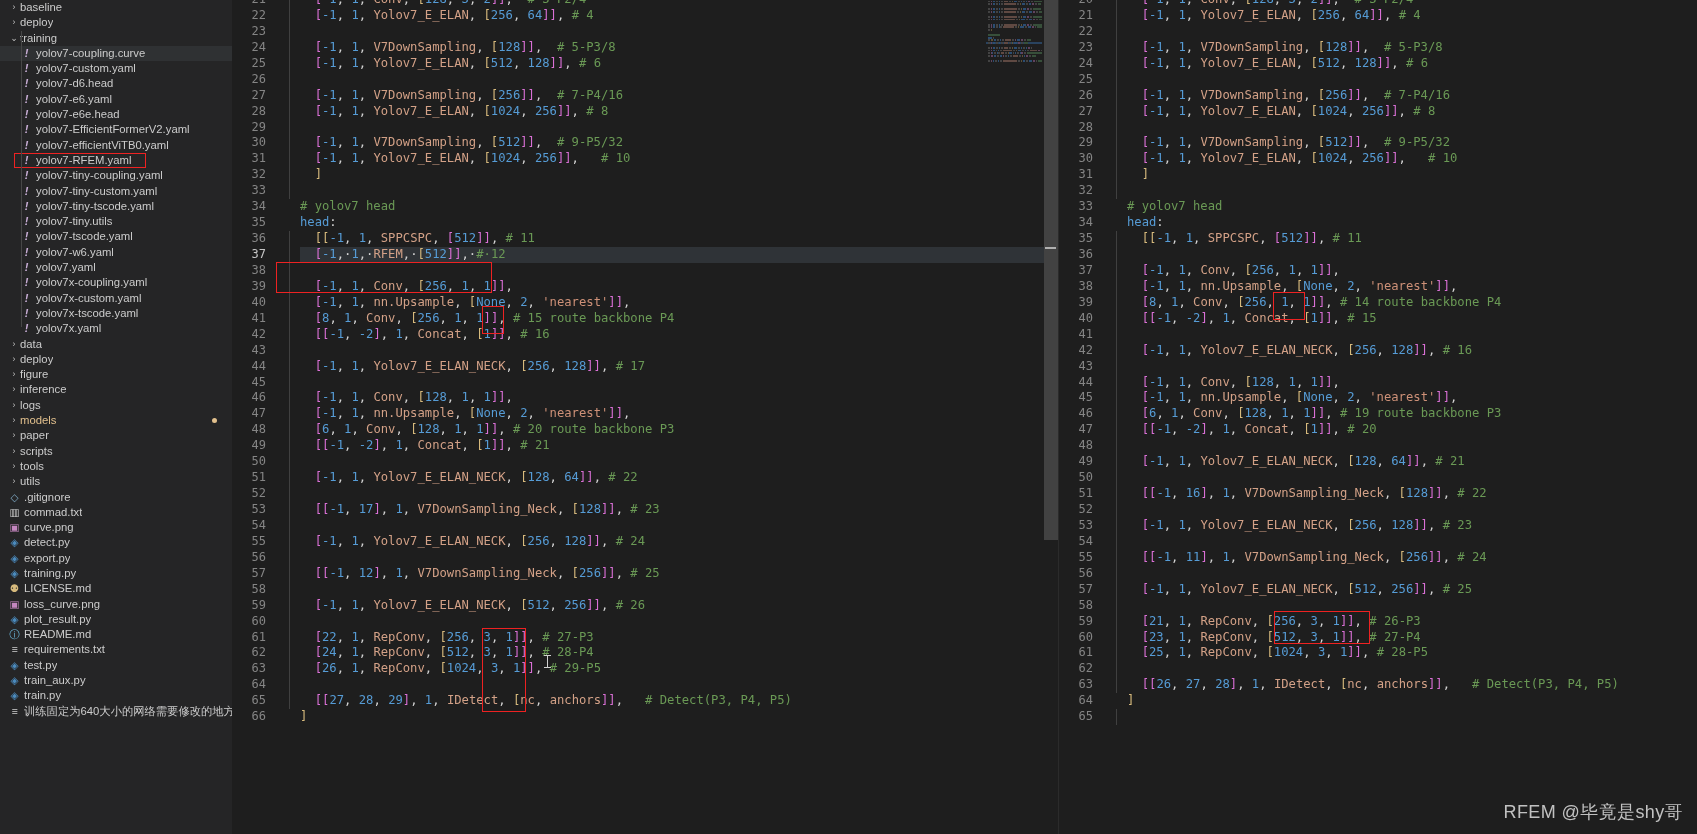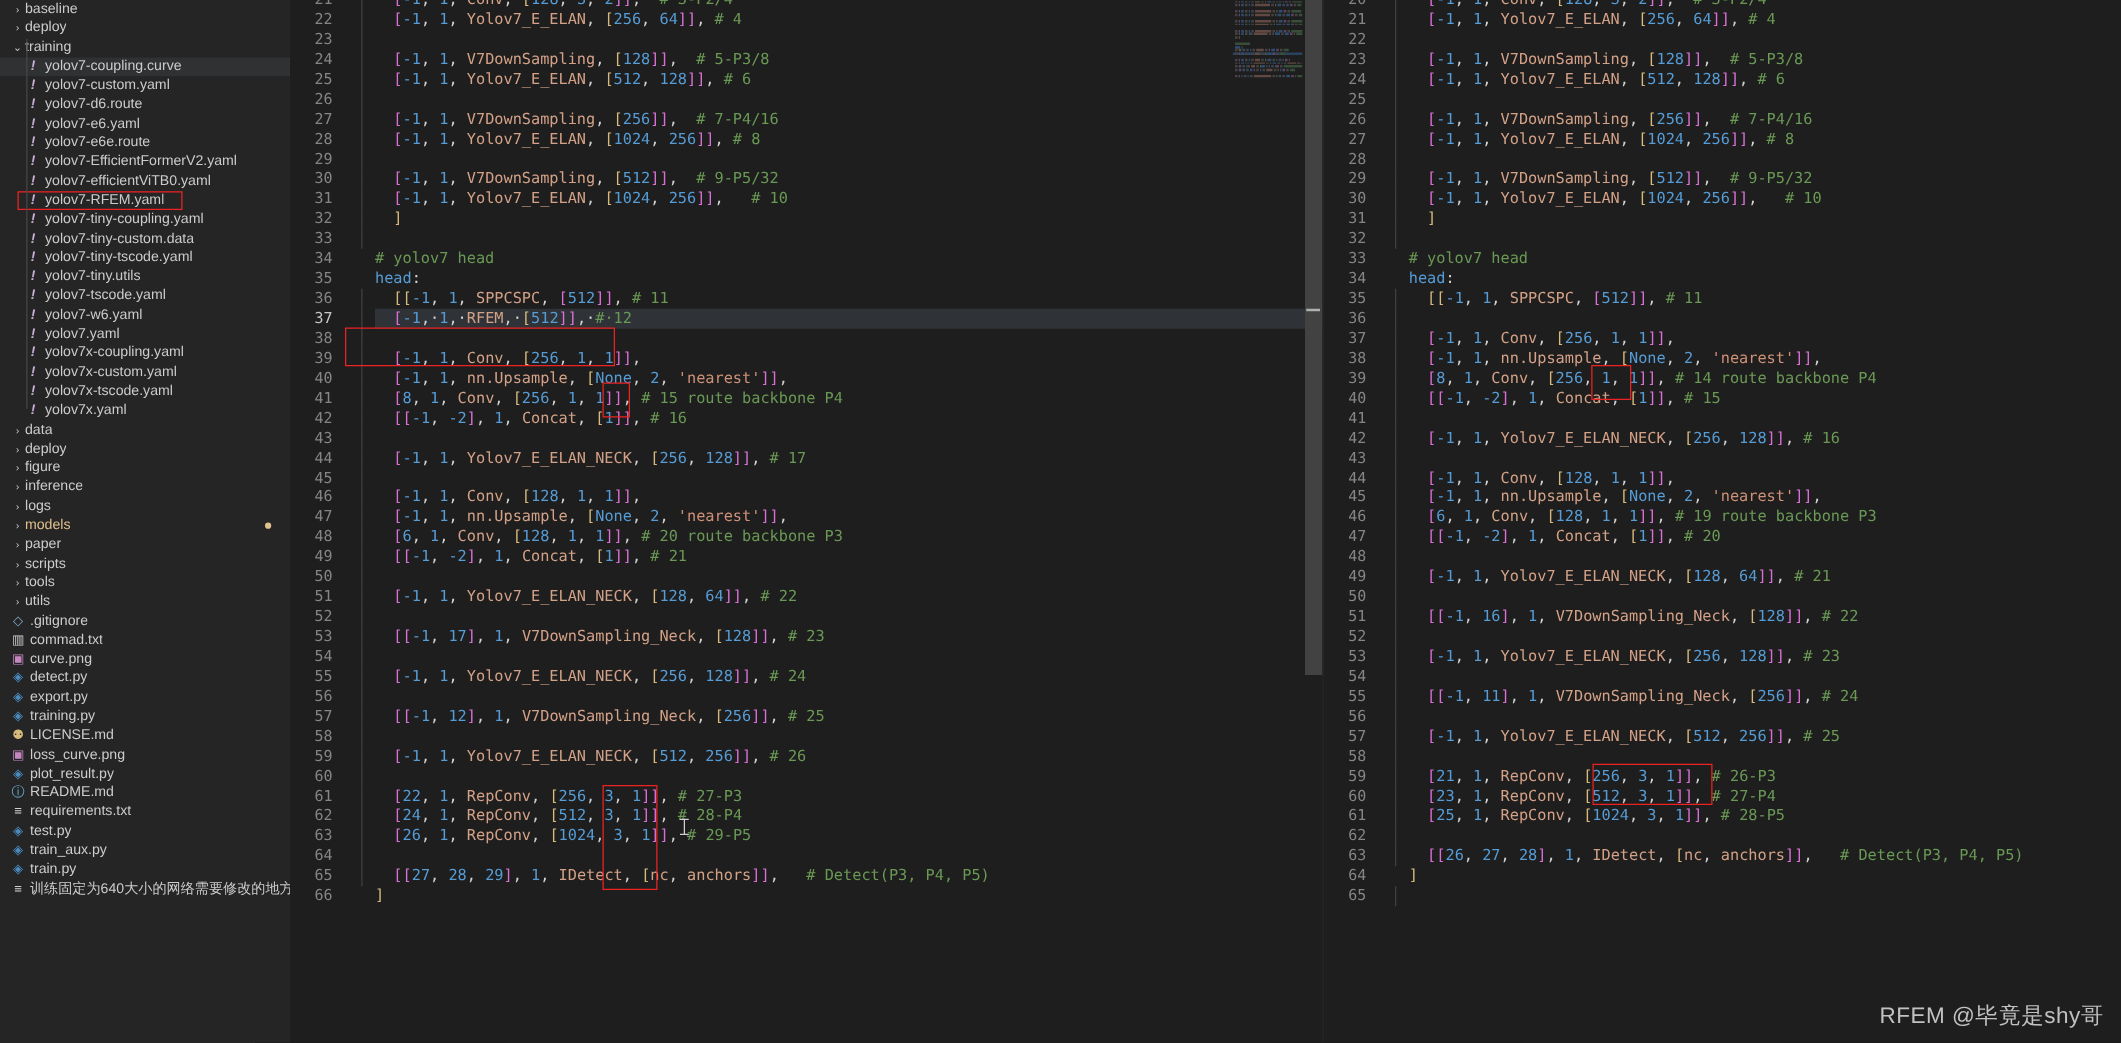--- a/index.html
+++ b/index.html
@@ -148,50 +148,50 @@
         <div class="row sel" style="padding-left: 20px;">
           <span class="ico yamlico">!</span>
           <span class="lbl">yolov7-coupling.curve</span>
         </div>
         <div class="row" style="padding-left: 20px;">
           <span class="ico yamlico">!</span>
           <span class="lbl">yolov7-custom.yaml</span>
         </div>
         <div class="row" style="padding-left: 20px;">
           <span class="ico yamlico">!</span>
-          <span class="lbl">yolov7-d6.route</span>
+          <span class="lbl">yolov7-d6.head</span>
         </div>
         <div class="row" style="padding-left: 20px;">
           <span class="ico yamlico">!</span>
           <span class="lbl">yolov7-e6.yaml</span>
         </div>
         <div class="row" style="padding-left: 20px;">
           <span class="ico yamlico">!</span>
-          <span class="lbl">yolov7-e6e.route</span>
+          <span class="lbl">yolov7-e6e.head</span>
         </div>
         <div class="row" style="padding-left: 20px;">
           <span class="ico yamlico">!</span>
           <span class="lbl">yolov7-EfficientFormerV2.yaml</span>
         </div>
         <div class="row" style="padding-left: 20px;">
           <span class="ico yamlico">!</span>
           <span class="lbl">yolov7-efficientViTB0.yaml</span>
         </div>
         <div class="row" style="padding-left: 20px; position: relative;">
           <span class="ico yamlico">!</span>
           <span class="lbl">yolov7-RFEM.yaml</span>
           <div class="redbox" style="left: 14px; top: 0px; width: 132px; height: 15px;"></div>
         </div>
         <div class="row" style="padding-left: 20px;">
           <span class="ico yamlico">!</span>
           <span class="lbl">yolov7-tiny-coupling.yaml</span>
         </div>
         <div class="row" style="padding-left: 20px;">
           <span class="ico yamlico">!</span>
-          <span class="lbl">yolov7-tiny-custom.data</span>
+          <span class="lbl">yolov7-tiny-custom.yaml</span>
         </div>
         <div class="row" style="padding-left: 20px;">
           <span class="ico yamlico">!</span>
           <span class="lbl">yolov7-tiny-tscode.yaml</span>
         </div>
         <div class="row" style="padding-left: 20px;">
           <span class="ico yamlico">!</span>
           <span class="lbl">yolov7-tiny.utils</span>
         </div>
         <div class="row" style="padding-left: 20px;">

